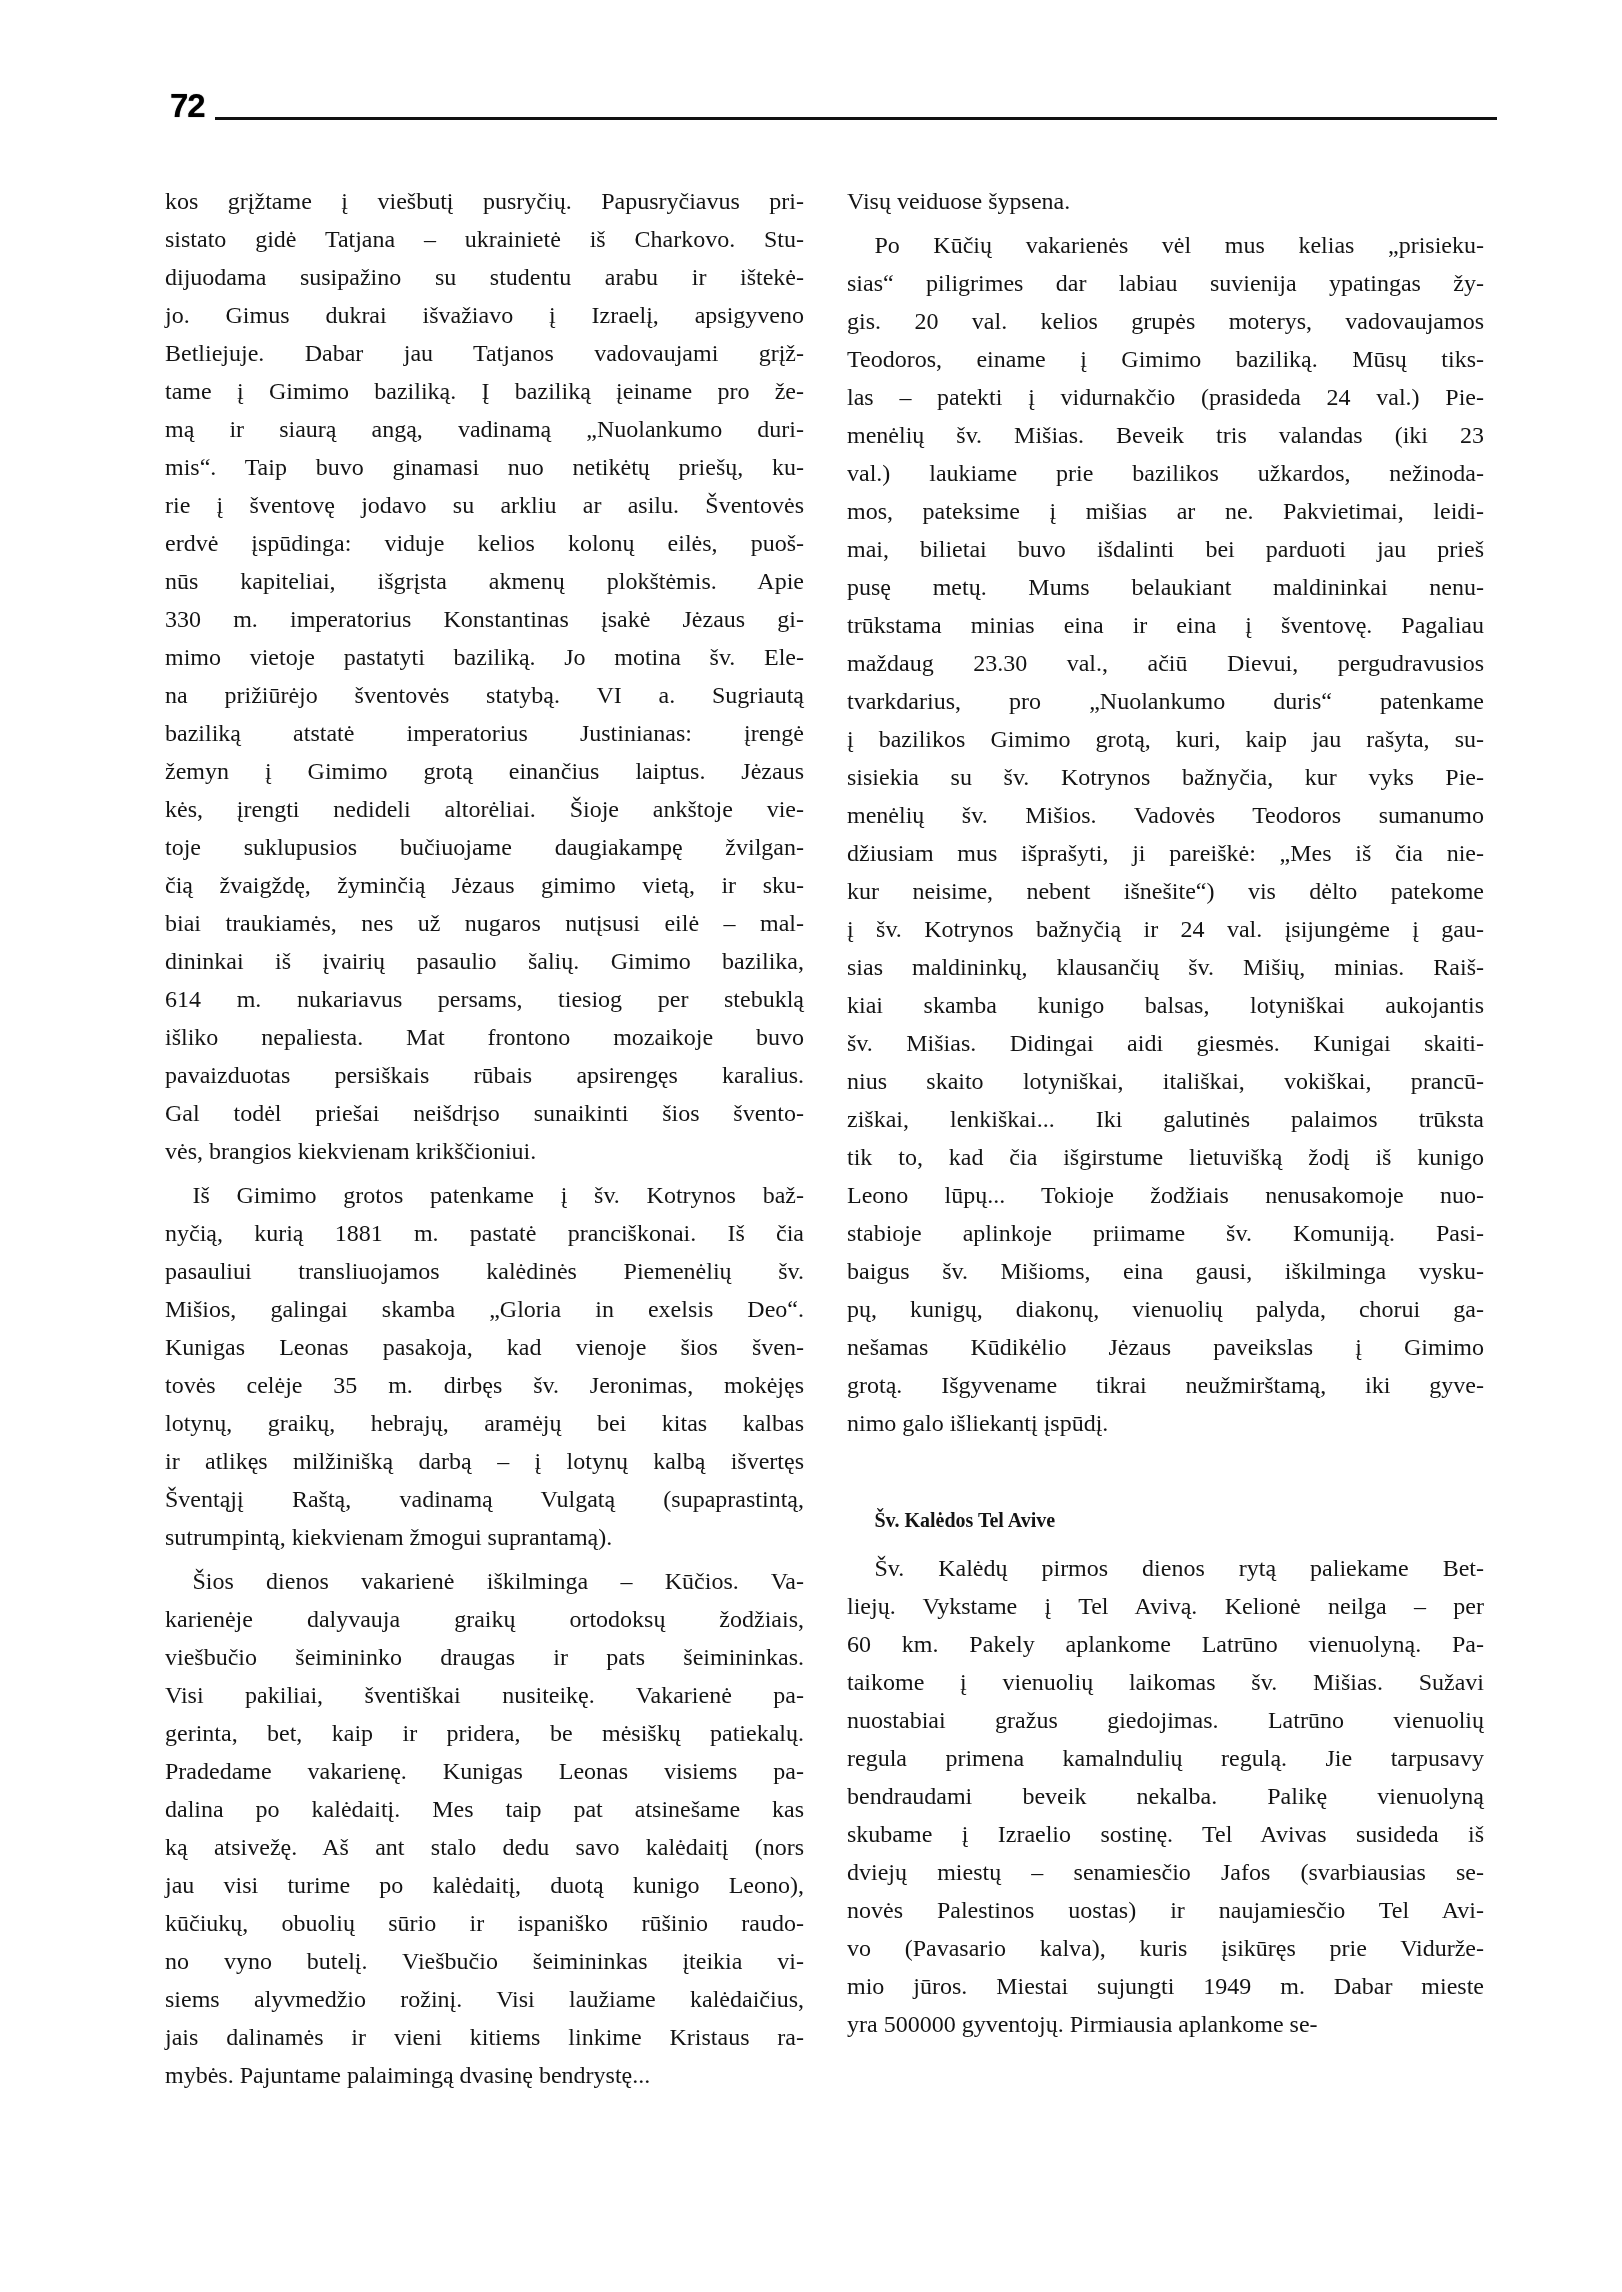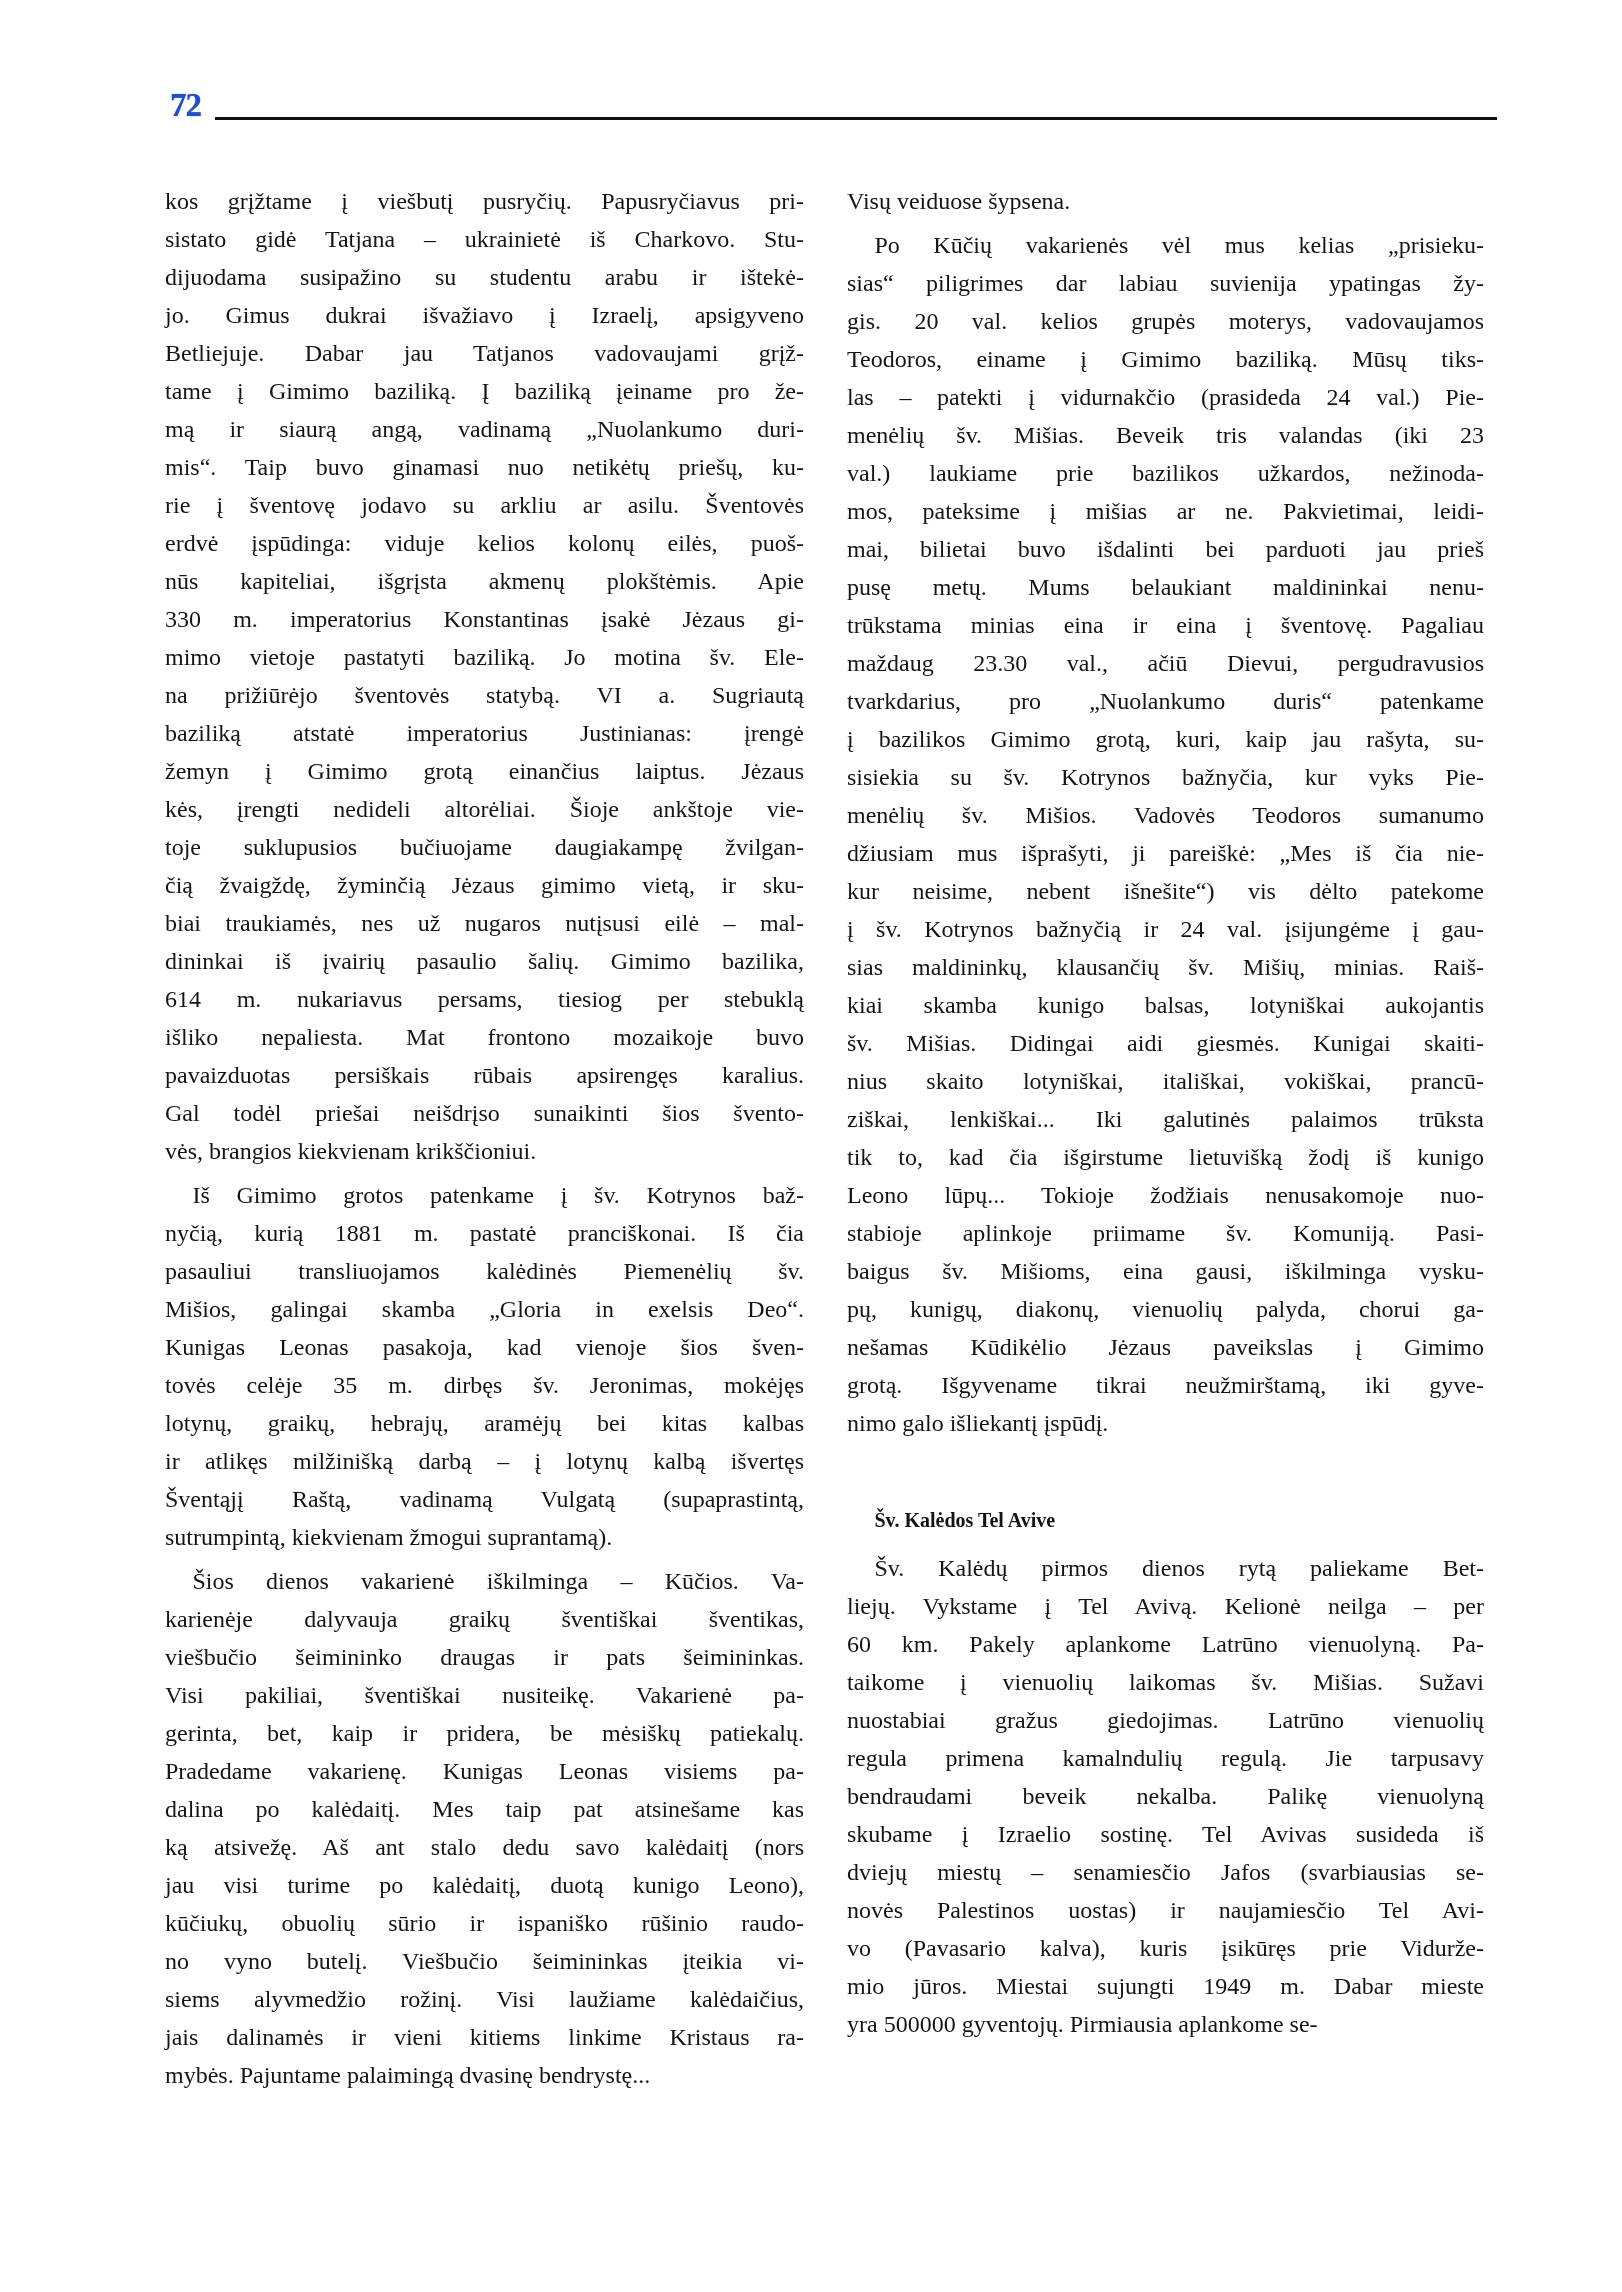--- a/index.html
+++ b/index.html
@@ -1,20 +1,20 @@
 <!DOCTYPE html>
 <html><head>
 <meta charset="utf-8">
 <style>
   html, body { margin: 0; padding: 0; background: #ffffff; }
   body { width: 1622px; height: 2293px; position: relative; overflow: hidden;
          font-family: "Liberation Serif", "DejaVu Serif", serif; color: #141414; }
   .page-header { position: absolute; left: 170px; top: 86px; width: 1327px; height: 39px; }
-  .page-number { position: absolute; left: 0; top: 0; font-family: Liberation Serif, serif;
-                 font-weight: bold; font-size: 33px; line-height: 39px; color: #1d4ed8;
+  .page-number { position: absolute; left: 0; top: 0; font-family: Liberation Sans, sans-serif;
+                 font-weight: bold; font-size: 33px; line-height: 39px; color: #000000;
                  letter-spacing: -1px; text-shadow: 0 0 1px #666; }
   .header-rule { position: absolute; left: 45px; right: 0; top: 31px; height: 2.9px; background: #111; }
   .column { position: absolute; top: 182px; font-size: 24px; line-height: 38px; }
   .col-left { left: 165px; width: 639px; }
   .col-right { left: 847px; width: 637px; }
   .para { margin: 0; font-family: Liberation Serif, serif; }
   .para + .para { margin-top: 5.9px; }
   .line { display: block; white-space: nowrap; text-align: justify; text-align-last: justify;
           height: 38px; overflow: visible; }
   .line.last { text-align-last: left; }
@@ -66,21 +66,21 @@
       <span class="line">Mišios, galingai skamba „Gloria in exelsis Deo“.</span>
       <span class="line">Kunigas Leonas pasakoja, kad vienoje šios šven-</span>
       <span class="line">tovės celėje 35 m. dirbęs šv. Jeronimas, mokėjęs</span>
       <span class="line">lotynų, graikų, hebrajų, aramėjų bei kitas kalbas</span>
       <span class="line">ir atlikęs milžinišką darbą – į lotynų kalbą išvertęs</span>
       <span class="line">Šventąjį Raštą, vadinamą Vulgatą (supaprastintą,</span>
       <span class="line last">sutrumpintą,  kiekvienam  žmogui  suprantamą).</span>
     </div>
     <div class="para">
       <span class="line first">Šios dienos vakarienė iškilminga – Kūčios. Va-</span>
-      <span class="line">karienėje dalyvauja graikų šventiškai šventikas,</span>
+      <span class="line">karienėje dalyvauja graikų ortodoksų žodžiais,</span>
       <span class="line">viešbučio šeimininko draugas ir pats šeimininkas.</span>
       <span class="line">Visi pakiliai, šventiškai nusiteikę. Vakarienė pa-</span>
       <span class="line">gerinta, bet, kaip ir pridera, be mėsiškų patiekalų.</span>
       <span class="line">Pradedame vakarienę. Kunigas Leonas visiems pa-</span>
       <span class="line">dalina po kalėdaitį. Mes taip pat atsinešame kas</span>
       <span class="line">ką atsivežę. Aš ant stalo dedu savo kalėdaitį (nors</span>
       <span class="line">jau visi turime po kalėdaitį, duotą kunigo Leono),</span>
       <span class="line">kūčiukų, obuolių sūrio ir ispaniško rūšinio raudo-</span>
       <span class="line">no vyno butelį. Viešbučio šeimininkas įteikia vi-</span>
       <span class="line">siems alyvmedžio rožinį. Visi laužiame kalėdaičius,</span>

